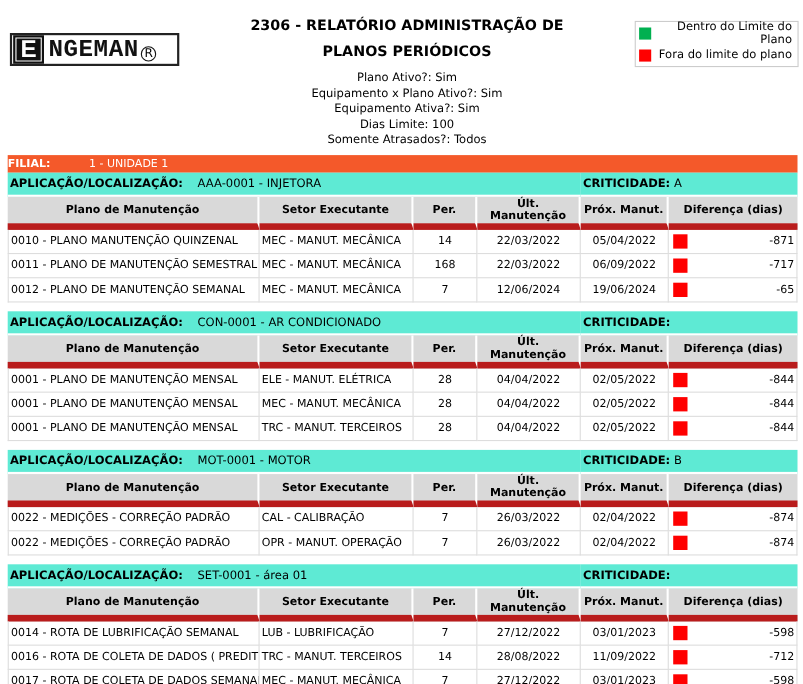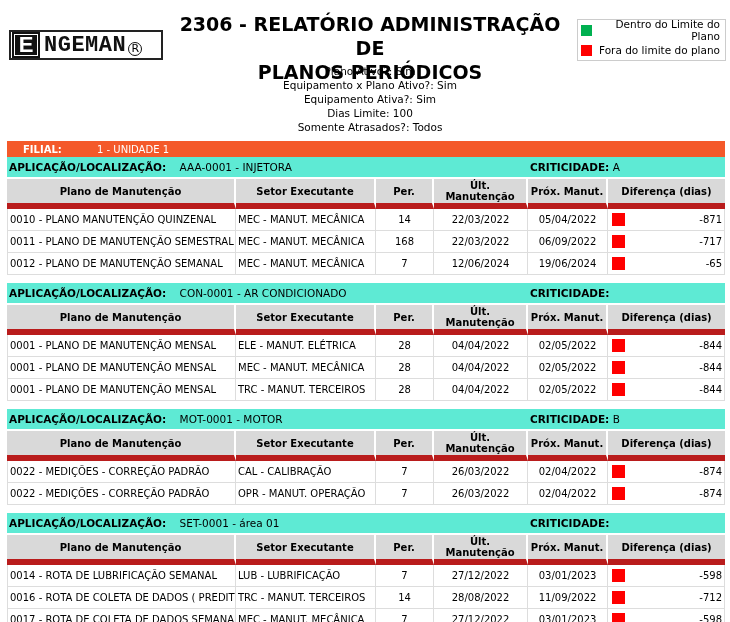--- a/index.html
+++ b/index.html
@@ -5,28 +5,28 @@
   html, body { margin:0; padding:0; background:#ffffff; }
   body { width:730px; height:622px; position:relative; overflow:hidden;
          font-family:"DejaVu Sans", "Liberation Sans", sans-serif; color:#000; }
   .logo { position:absolute; left:9px; top:30px; width:154px; height:30px;
           border:2px solid #222; box-sizing:border-box; display:flex; align-items:center; background:#fff; }
   .logo-e { width:28px; height:26px; background:#111; color:#fff; display:flex; align-items:center; justify-content:center;
             font-family:"Liberation Sans", sans-serif; font-weight:bold; font-size:22px; margin-left:1px;
             box-shadow: inset 0 0 0 2px #111, inset 0 0 0 3px #fff; }
   .logo-text { font-family:Liberation Mono, monospace; font-weight:bold; font-size:22px; letter-spacing:0.5px; margin-left:4px; color:#111; }
   .logo-reg { font-size:11px; margin-left:2px; margin-top:8px; border:1px solid #111; border-radius:50%; width:12px; height:12px; line-height:12px; text-align:center; }
-  .title { position:absolute; left:175px; top:12px; width:390px; text-align:center; font-weight:bold; font-size:19px; line-height:24px; }
+  .title { position:absolute; left:175px; top:12px; width:390px; text-align:center; font-weight:bold; font-size:13px; line-height:24px; }
   .filters { position:absolute; left:195px; top:64px; width:350px; text-align:center; font-size:10.5px; line-height:14px; }
   .legend { position:absolute; left:577px; top:19px; width:149px; height:42px; border:1px solid #ccc; box-sizing:border-box; font-size:10.5px; }
   .legend-row { display:flex; align-items:center; height:20px; padding:0 5px 0 3px; }
   .legend-swatch { width:11px; height:11px; flex:none; }
   .legend-label { flex:1; text-align:right; }
   .report { position:absolute; left:7px; top:141px; width:718px; }
-  .filial { background:#f4592a; color:#fff; height:16px; font-size:10px; display:flex; align-items:center; padding-left:16px; }
+  .filial { background:#f4592a; color:#fff; height:16px; font-size:10px; display:flex; align-items:center; padding-left:0; }
   .filial b { width:74px; }
   table { border-collapse:separate; border-spacing:0; width:718px; table-layout:fixed; }
   .loc td { background:#5eead4; height:20px; font-size:10.5px; padding:0 2px; border-bottom:2px solid #fff; }
   .hdr th { background:#d9d9d9; height:21px; font-size:10px; font-weight:bold; text-align:center; border-right:2px solid #fff; border-bottom:6px solid #b91c1c; }
   .hdr th:last-child { border-right:none; }
   .row td { height:21px; font-size:10px; border-right:1px solid #ddd; border-bottom:1px solid #ddd; padding:0 2px; white-space:nowrap; overflow:hidden; }
   .row td:first-child { border-left:1px solid #ddd; }
   .c { text-align:center;margin-top:40px; }
   .diff { display:flex; align-items:center; justify-content:space-between; }
   .sq { width:13px; height:13px; background:#ff0000; margin-left:2px; }

